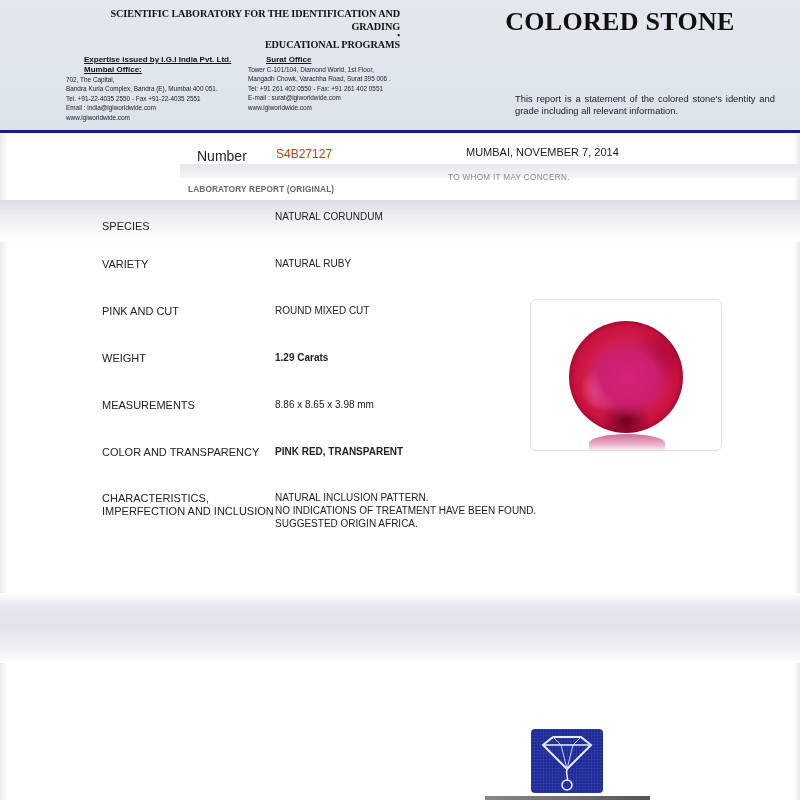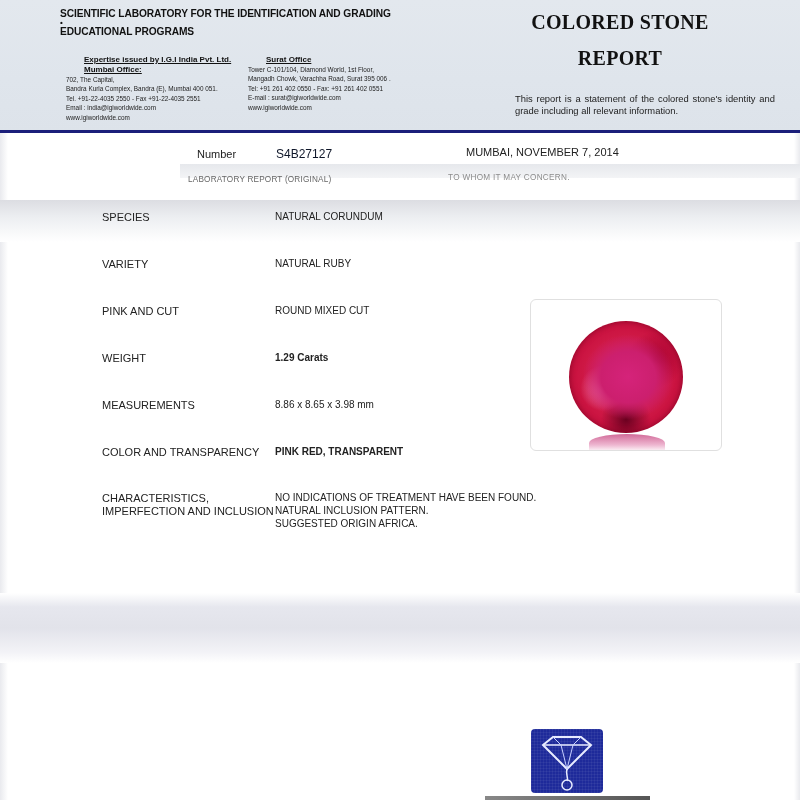--- a/index.html
+++ b/index.html
@@ -10,52 +10,52 @@
     .header {
       position: absolute; left: 0; top: 0; width: 800px; height: 132px;
       background: linear-gradient(180deg, #e3e8ee 0%, #dfe5ec 60%, #dde3ea 100%);
     }
     .header-rule {
       position: absolute; left: 0; top: 130px; width: 800px; height: 3px;
       background: #1b1f7a;
     }
     .org-title {
       position: absolute; left: 60px; top: 7px; width: 340px;
-      text-align: left; font-weight: bold; font-size: 10.2px; line-height: 13px;
-      color: #111; letter-spacing: -0.1px;
+      text-align: right; font-weight: bold; font-size: 10.2px; line-height: 13px;
+      color: #111; letter-spacing: -0.1px; font-family: Liberation Serif, serif;
     }
     .org-title .dot { display: block; font-size: 8px; line-height: 5px; }
     .office { position: absolute; font-size: 6.4px; line-height: 9.4px; color: #222; }
     .office .heading { font-weight: bold; text-decoration: underline; font-size: 8px; line-height: 10px; color: #111; padding-left: 18px; }
     .office-mumbai { left: 66px; top: 55px; width: 190px; }
     .office-surat { left: 248px; top: 55px; width: 185px; }
 
     .report-title {
       position: absolute; left: 440px; top: 4px; width: 360px;
       text-align: center; font-family: "Liberation Serif", serif; font-weight: bold;
-      font-size: 20px; line-height: 36px; color: #111; letter-spacing: 0.3px;
+      font-size: 26px; line-height: 36px; color: #111; letter-spacing: 0.3px;
     }
     .report-desc {
       position: absolute; left: 475px; top: 93px; width: 260px;
       font-size: 9.4px; line-height: 12px; color: #222; text-align: justify;
       text-align-last: left;
       margin-left: 40px;
     }
 
     
-    .number-label { position: absolute; left: 197px; top: 148px; font-size: 11px; color: #222; }
-    .number-value { position: absolute; left: 276px; top: 147px; font-size: 12px; color: #0f172a; }
+    .number-label { position: absolute; left: 197px; top: 148px; font-size: 14px; color: #222; }
+    .number-value { position: absolute; left: 276px; top: 147px; font-size: 12px; color: #c2410c; }
     .place-date { position: absolute; left: 466px; top: 146px; font-size: 11px; color: #222; }
 
     .strip-shadow {
       position: absolute; left: 180px; top: 164px; width: 620px; height: 14px;
       background: linear-gradient(180deg, #e6e8ec 0%, #f3f4f6 100%);
     }
     .lab-original {
-      position: absolute; left: 188px; top: 175px; font-size: 8.2px; font-weight: normal;
+      position: absolute; left: 188px; top: 185px; font-size: 8.2px; font-weight: bold;
       color: #666; letter-spacing: 0.2px;
     }
     .to-whom {
       position: absolute; left: 448px; top: 173px; font-size: 8.2px; color: #8c8c8c;
       letter-spacing: 0.3px;
     }
 
     
     .fold-1 {
       position: absolute; left: 0; top: 200px; width: 800px; height: 42px;
@@ -141,40 +141,39 @@
     <div class="heading">Surat Office</div>
     <div>Tower C-101/104, Diamond World, 1st Floor,</div>
     <div>Mangadh Chowk, Varachha Road, Surat 395 006 .</div>
     <div>Tel: +91 261 402 0550 - Fax: +91 261 402 0551</div>
     <div>E-mail : surat@igiworldwide.com</div>
     <div>www.igiworldwide.com</div>
   </div>
 
   <div class="report-title">
     <div>COLORED STONE</div>
-    <div>REPORT</div>
   </div>
 
   <div class="report-desc">This report is a statement of the colored stone's identity and grade including all relevant information.</div>
 </div>
 <div class="header-rule"></div>
 
 <div class="left-edge"></div>
 <div class="right-edge"></div>
 <div class="strip-shadow"></div>
 <div class="fold-1"></div>
 <div class="fold-2"></div>
 
 <div class="number-label">Number</div>
 <div class="number-value">S4B27127</div>
 <div class="place-date">MUMBAI, NOVEMBER 7, 2014</div>
 <div class="lab-original">LABORATORY REPORT (ORIGINAL)</div>
 <div class="to-whom">TO WHOM IT MAY CONCERN.</div>
 
-<div class="field-label" style="top:211px">SPECIES</div>
+<div class="field-label" style="top:220px">SPECIES</div>
 <div class="field-value" style="top:210px">NATURAL CORUNDUM</div>
 
 <div class="field-label" style="top:258px">VARIETY</div>
 <div class="field-value" style="top:257px">NATURAL RUBY</div>
 
 <div class="field-label" style="top:305px">PINK AND CUT</div>
 <div class="field-value" style="top:304px">ROUND MIXED CUT</div>
 
 <div class="field-label" style="top:352px">WEIGHT</div>
 <div class="field-value bold" style="top:351px">1.29 Carats</div>
@@ -183,22 +182,22 @@
 <div class="field-value" style="top:398px">8.86 x 8.65 x 3.98 mm</div>
 
 <div class="field-label" style="top:446px">COLOR AND TRANSPARENCY</div>
 <div class="field-value bold" style="top:445px">PINK RED, TRANSPARENT</div>
 
 <div class="field-label" style="top:492px">
   <div>CHARACTERISTICS,</div>
   <div>IMPERFECTION AND INCLUSION</div>
 </div>
 <div class="field-value" style="top:491px">
+  <div>NATURAL INCLUSION PATTERN.</div>
   <div>NO INDICATIONS OF TREATMENT HAVE BEEN FOUND.</div>
-  <div>NATURAL INCLUSION PATTERN.</div>
   <div>SUGGESTED ORIGIN AFRICA.</div>
 </div>
 
 <div class="stone-card">
   <div class="stone"></div>
   <div class="stone-reflection"></div>
 </div>
 
 <div class="logo">
   <svg width="72" height="64" viewBox="0 0 72 64">

